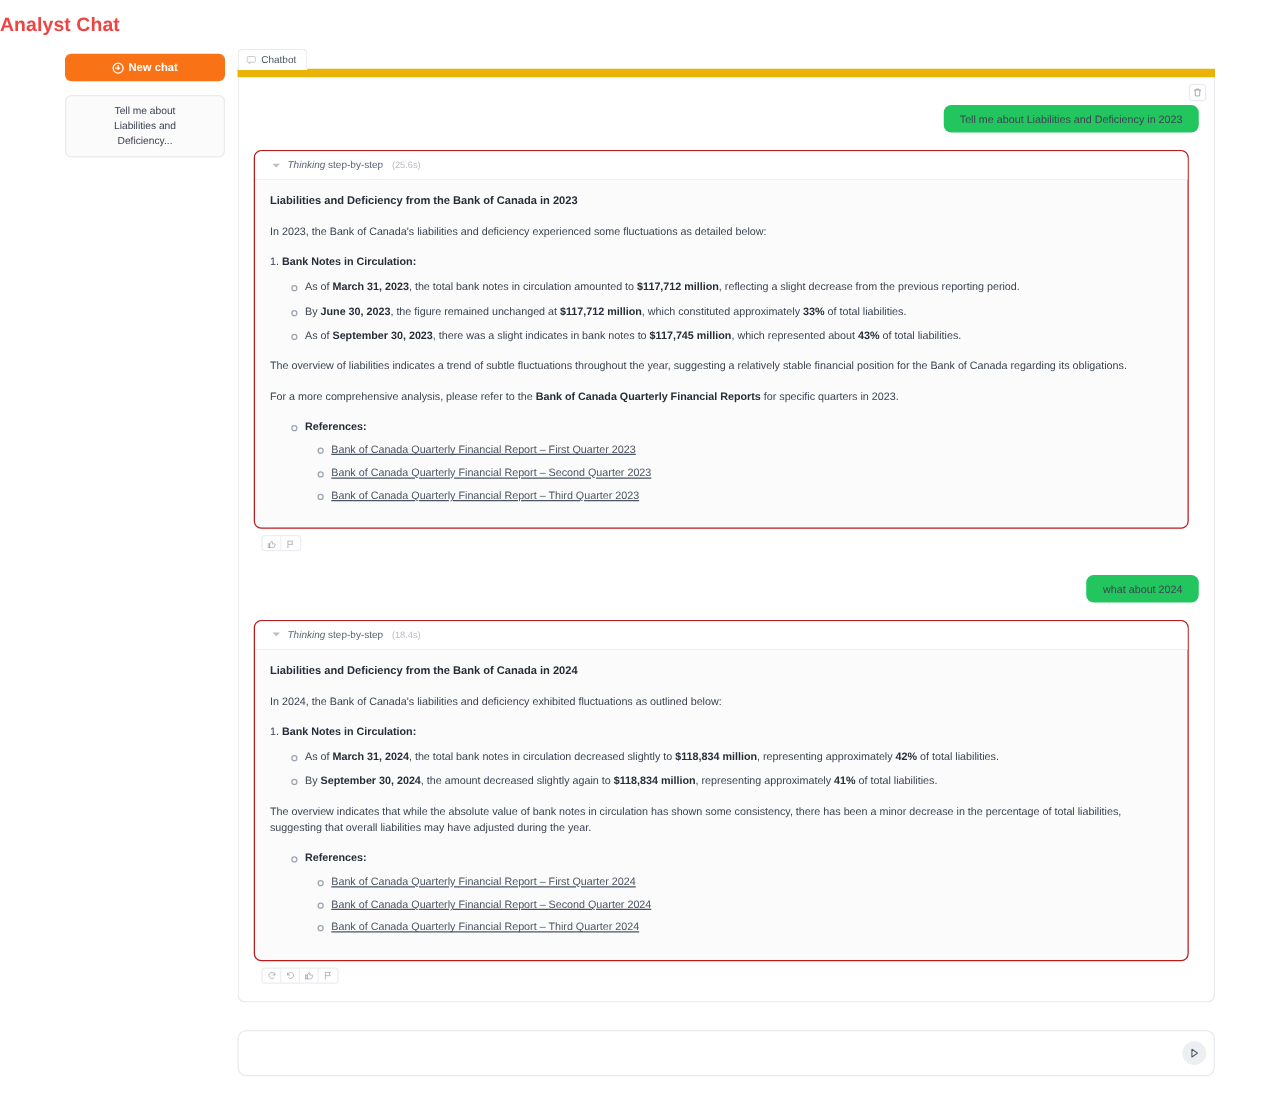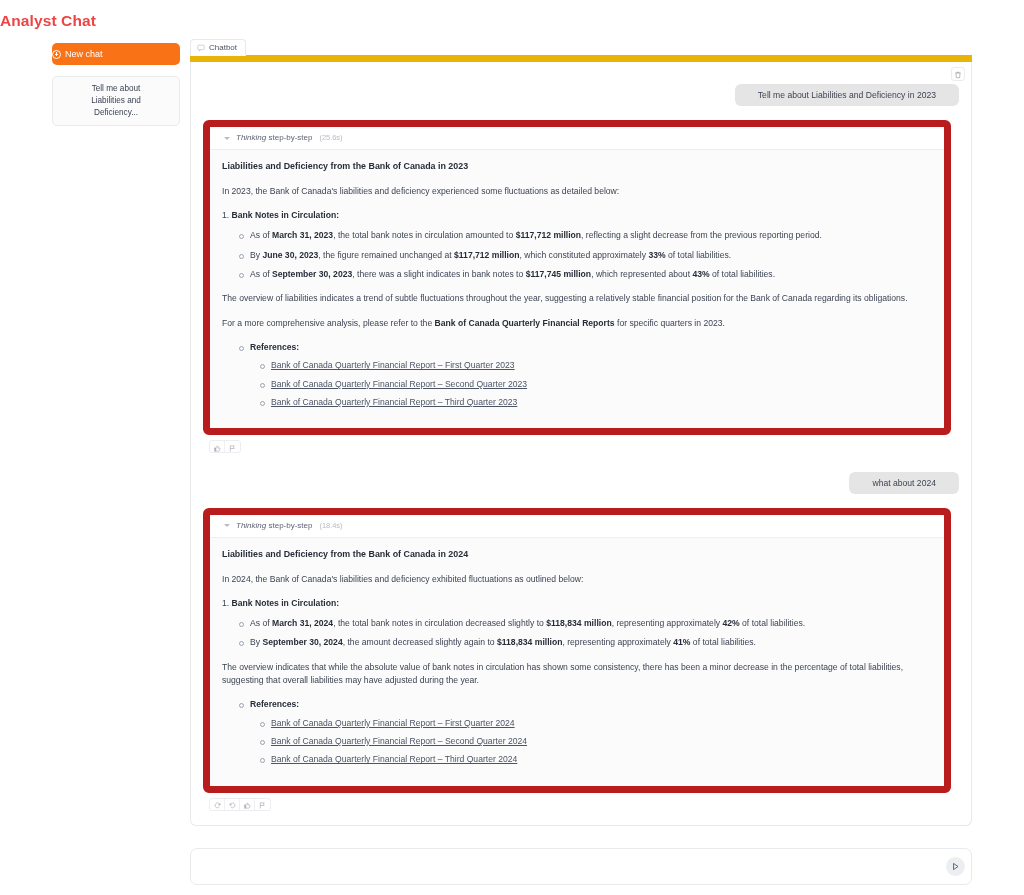--- a/index.html
+++ b/index.html
@@ -38,25 +38,25 @@
     padding: 0 12px 0 52px;
   }
   .new-chat-btn {
     width: 128px;
     height: 22px;
     background: #f97316;
     color: #ffffff;
     border: none;
     border-radius: 5px;
     font-size: 9px;
-    font-weight: normal;
+    font-weight: bold;
     font-family: "Liberation Sans", sans-serif;
     display: flex;
     align-items: center;
-    justify-content: flex-start;
+    justify-content: center;
     gap: 4px;
     cursor: pointer;
     padding: 0;
   }
   .plus-circle {
     width: 9px; height: 9px;
     border: 1.1px solid #ffffff;
     border-radius: 50%;
     position: relative;
     flex: 0 0 auto;
@@ -132,33 +132,33 @@
     border: 1px solid #ebecf0;
     border-radius: 3px;
     background: #ffffff;
     display: flex; align-items: center; justify-content: center;
     cursor: pointer;
   }
 
   
   .row-user { display: flex; justify-content: flex-end; padding: 16px 4px 0 0; }
   .bubble-user {
-    background: #e5e5e5;
+    background: #22c55e;
     border-radius: 6px;
-    padding: 6px 23px;
+    padding: 6px 13px;
     font-size: 8.6px;
     color: #3c4452;
     max-width: 420px;
   }
 
   
   .row-bot { display: flex; padding: 14px 0 0 4px; }
   .bubble-bot {
     background: #fbfbfc;
-    border: 7px solid #b91c1c;
+    border: 1px solid #b91c1c;
     border-radius: 6px;
     padding: 0 0 8px 0;
     width: 748px;
     font-size: 8.6px;
     color: #3c4452;
     line-height: 1.55;
   }
   .thinking-bar {
     background: #ffffff;
     border-bottom: 1px solid #efeff2;

